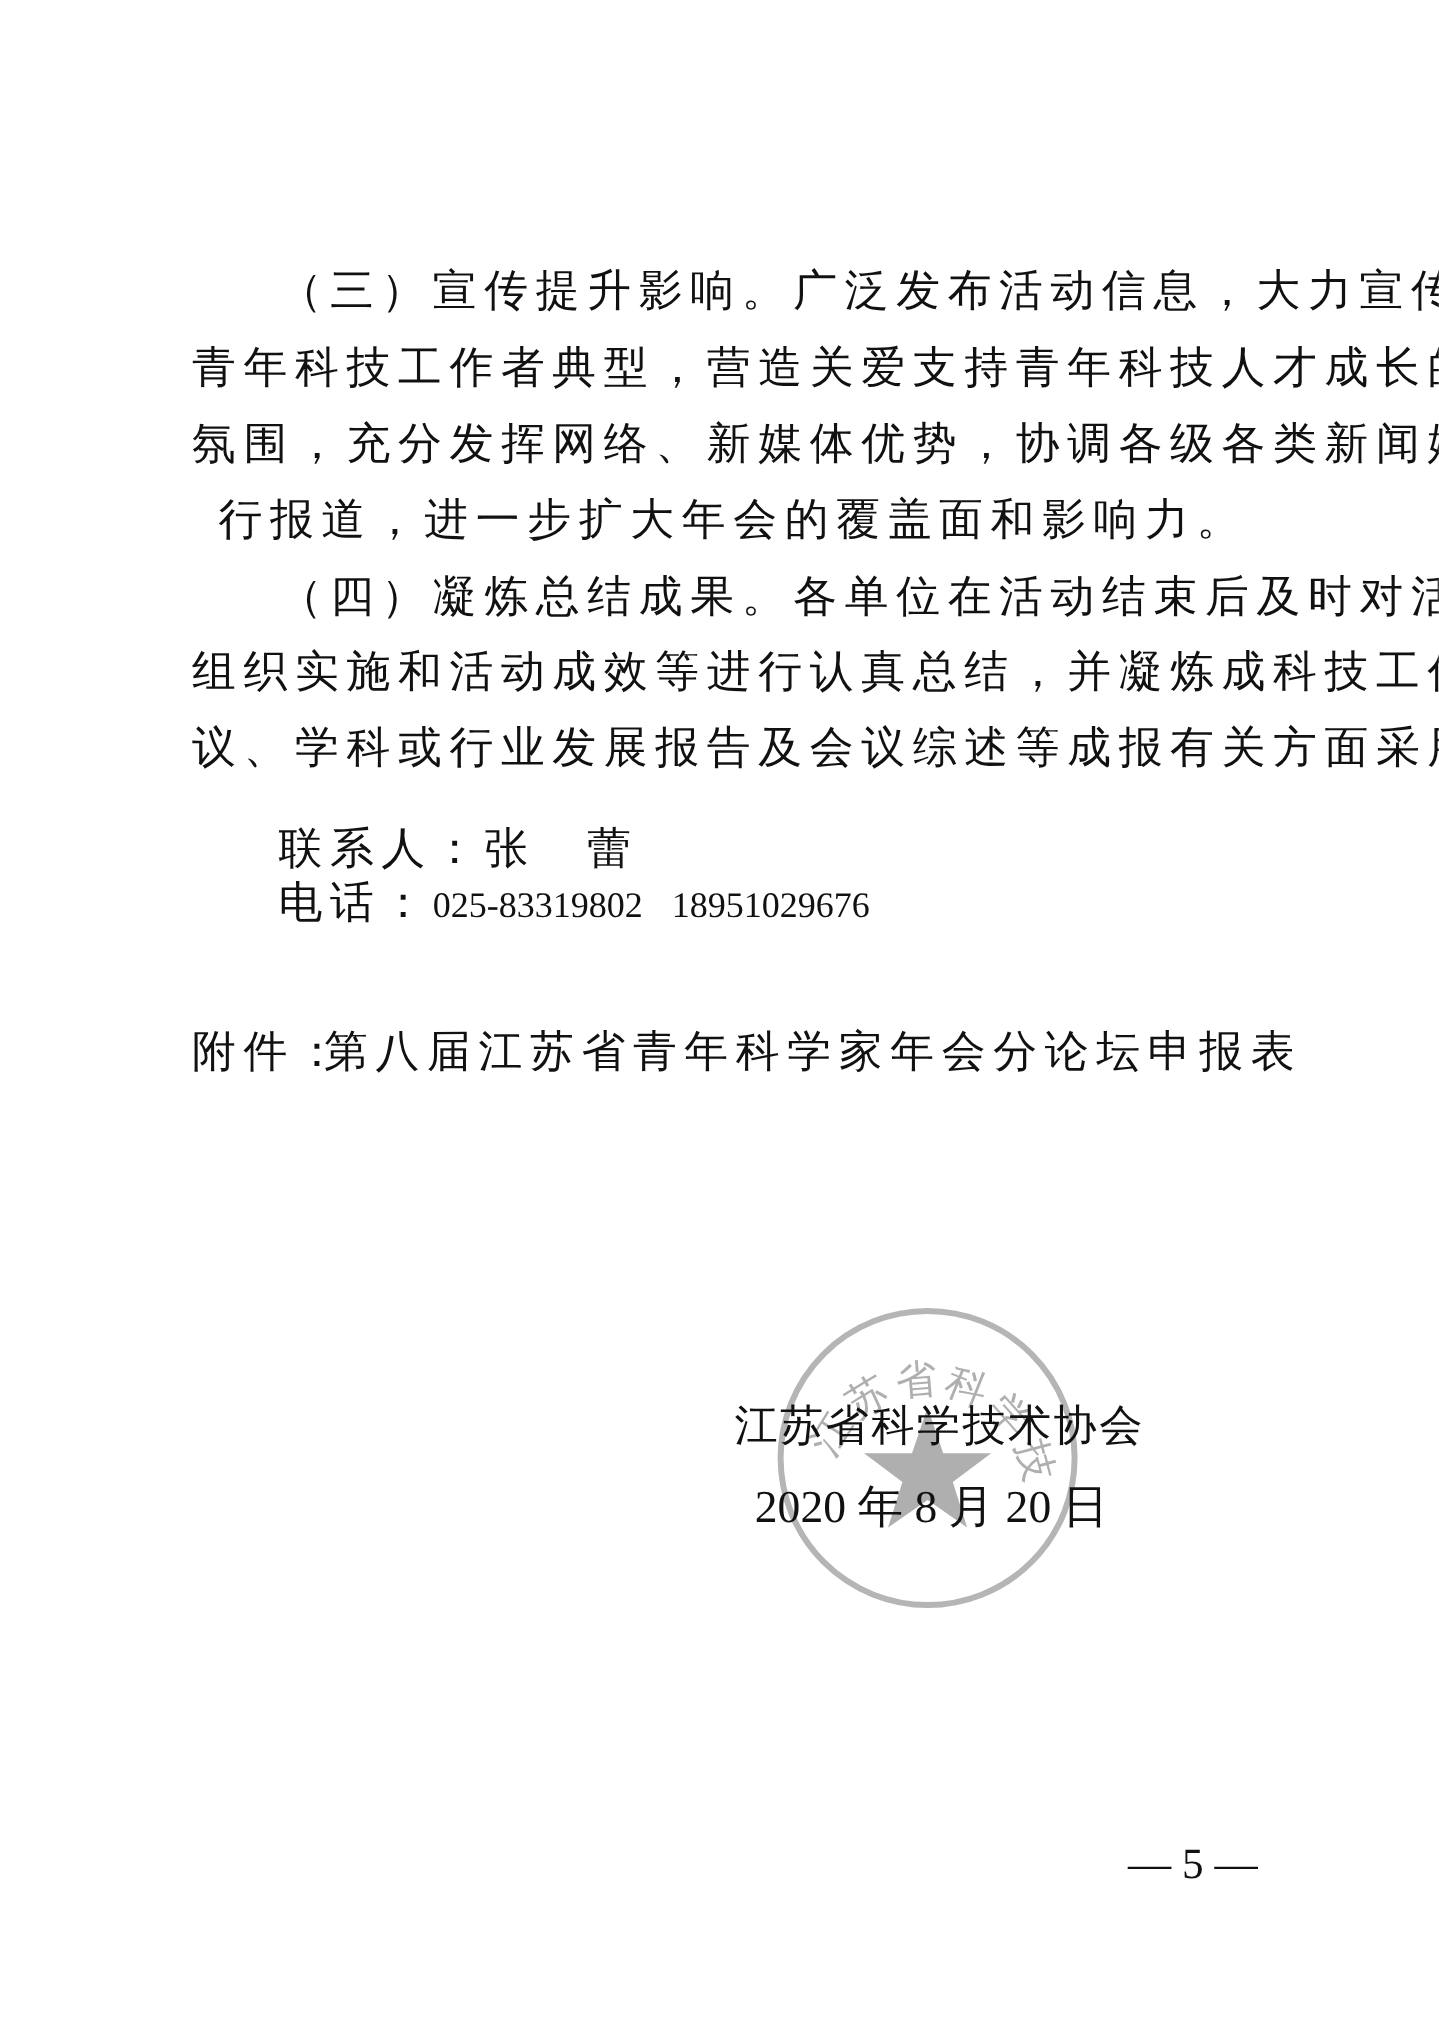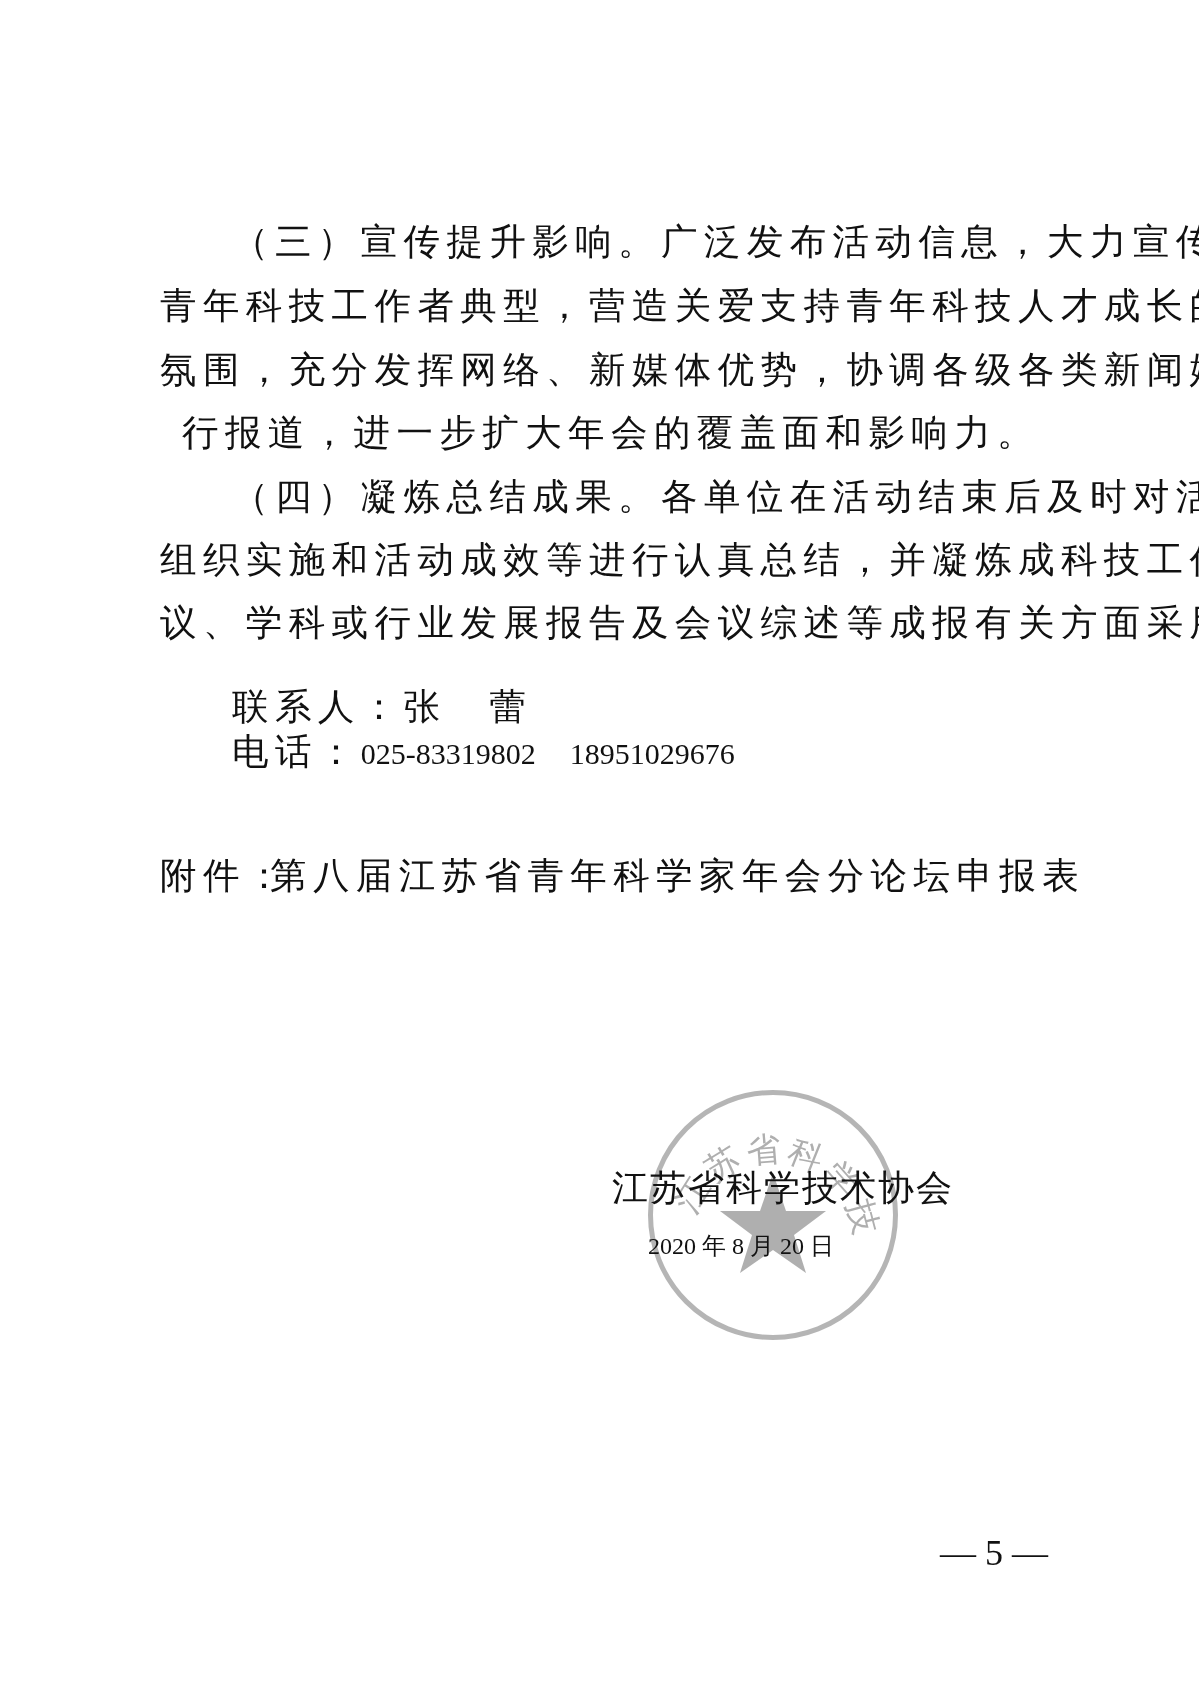--- a/index.html
+++ b/index.html
@@ -29,37 +29,37 @@
 
   <div class="line indent" style="top:475px;">（四）凝炼总结成果。各单位在活动结束后及时对活动的</div>
   <div class="line" style="top:538px;">组织实施和活动成效等进行认真总结，并凝炼成科技工作者建</div>
   <div class="line" style="top:601px;">议、学科或行业发展报告及会议综述等成报有关方面采用。</div>
 
   <div class="line indent" style="top:685px;">
     <span>联系人：</span><span>张　蕾</span>
   </div>
 
   <div class="line indent" style="top:730px;">
-    <span>电话：</span><span class="num">025-83319802</span><span class="num" style="margin-left:34px;">18951029676</span>
+    <span>电话：</span><span class="num">025-83319802</span><span class="num" style="margin-left:24px;">18951029676</span>
   </div>
 
   <div class="line" style="top:854px;">
     <span class="attach-label">附件：</span><span>第八届江苏省青年科学家年会分论坛申报表</span>
   </div>
 
   <div class="seal">
     <svg width="240" height="240" viewBox="0 0 240 240">
       <polygon points="120,78 133,116 173,116 141,140 153,178 120,155 87,178 99,140 67,116 107,116" fill="rgba(110,110,110,0.55)"></polygon>
       <defs>
         <path id="sealArc" d="M 40,130 A 82,82 0 0 1 200,130"></path>
       </defs>
       <text font-size="34" fill="rgba(110,110,110,0.55)" font-family="DejaVu Sans, sans-serif" letter-spacing="4">
         <textPath href="#sealArc" startOffset="4%">江苏省科学技术协会</textPath>
       </text>
     </svg>
   </div>
 
   <div class="sign" style="left:612px; top:1164px;">江苏省科学技术协会</div>
-  <div class="sign" style="left:648px; top:1230px; letter-spacing:0; font-family:'Liberation Serif', serif; font-size:24px;">2020 年 8 月 20 日</div>
+  <div class="sign" style="left:629px; top:1230px; letter-spacing:0; font-family:'Liberation Serif', serif; font-size:38px;">2020 年 8 月 20 日</div>
 
   <div class="pagenum">— 5 —</div>
 
 </div>
 
 </body></html>

